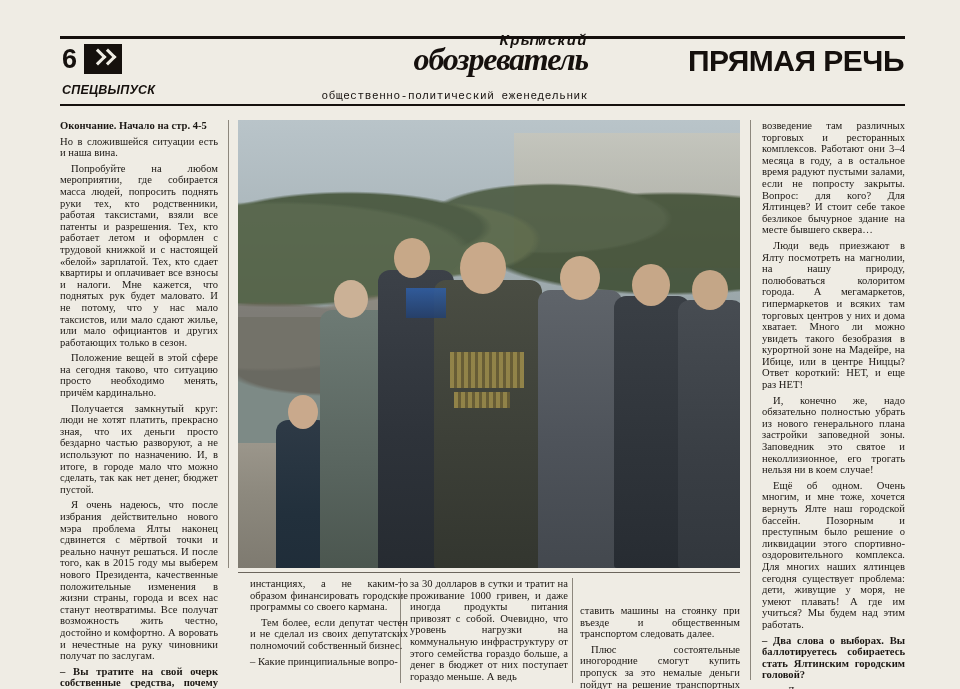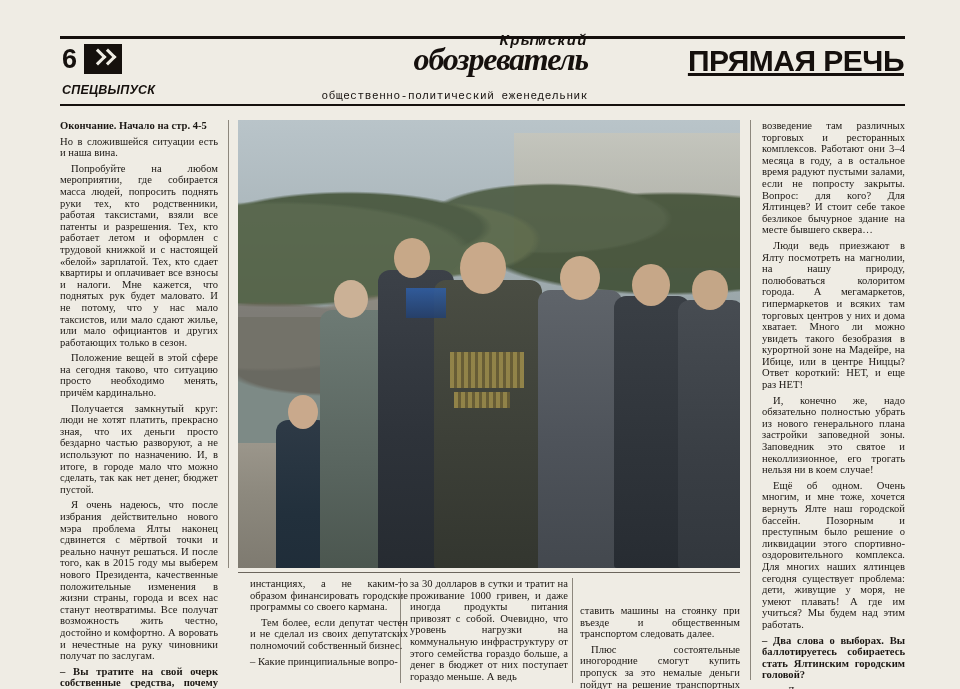--- a/index.html
+++ b/index.html
@@ -96,21 +96,20 @@
     margin-left: 14px;
   }
   .rubric {
     position: absolute;
     right: 56px; top: 44px;
     font-family: "Liberation Sans", sans-serif;
     font-weight: bold;
     font-size: 30px;
     color: #15100d;
     letter-spacing: -0.5px;
-    text-decoration: underline;
   }
   .rule-bottom {
     position: absolute;
     left: 60px; top: 104px;
     width: 845px; height: 2px;
     background: #15100d;
   }
 
   
   .col {

